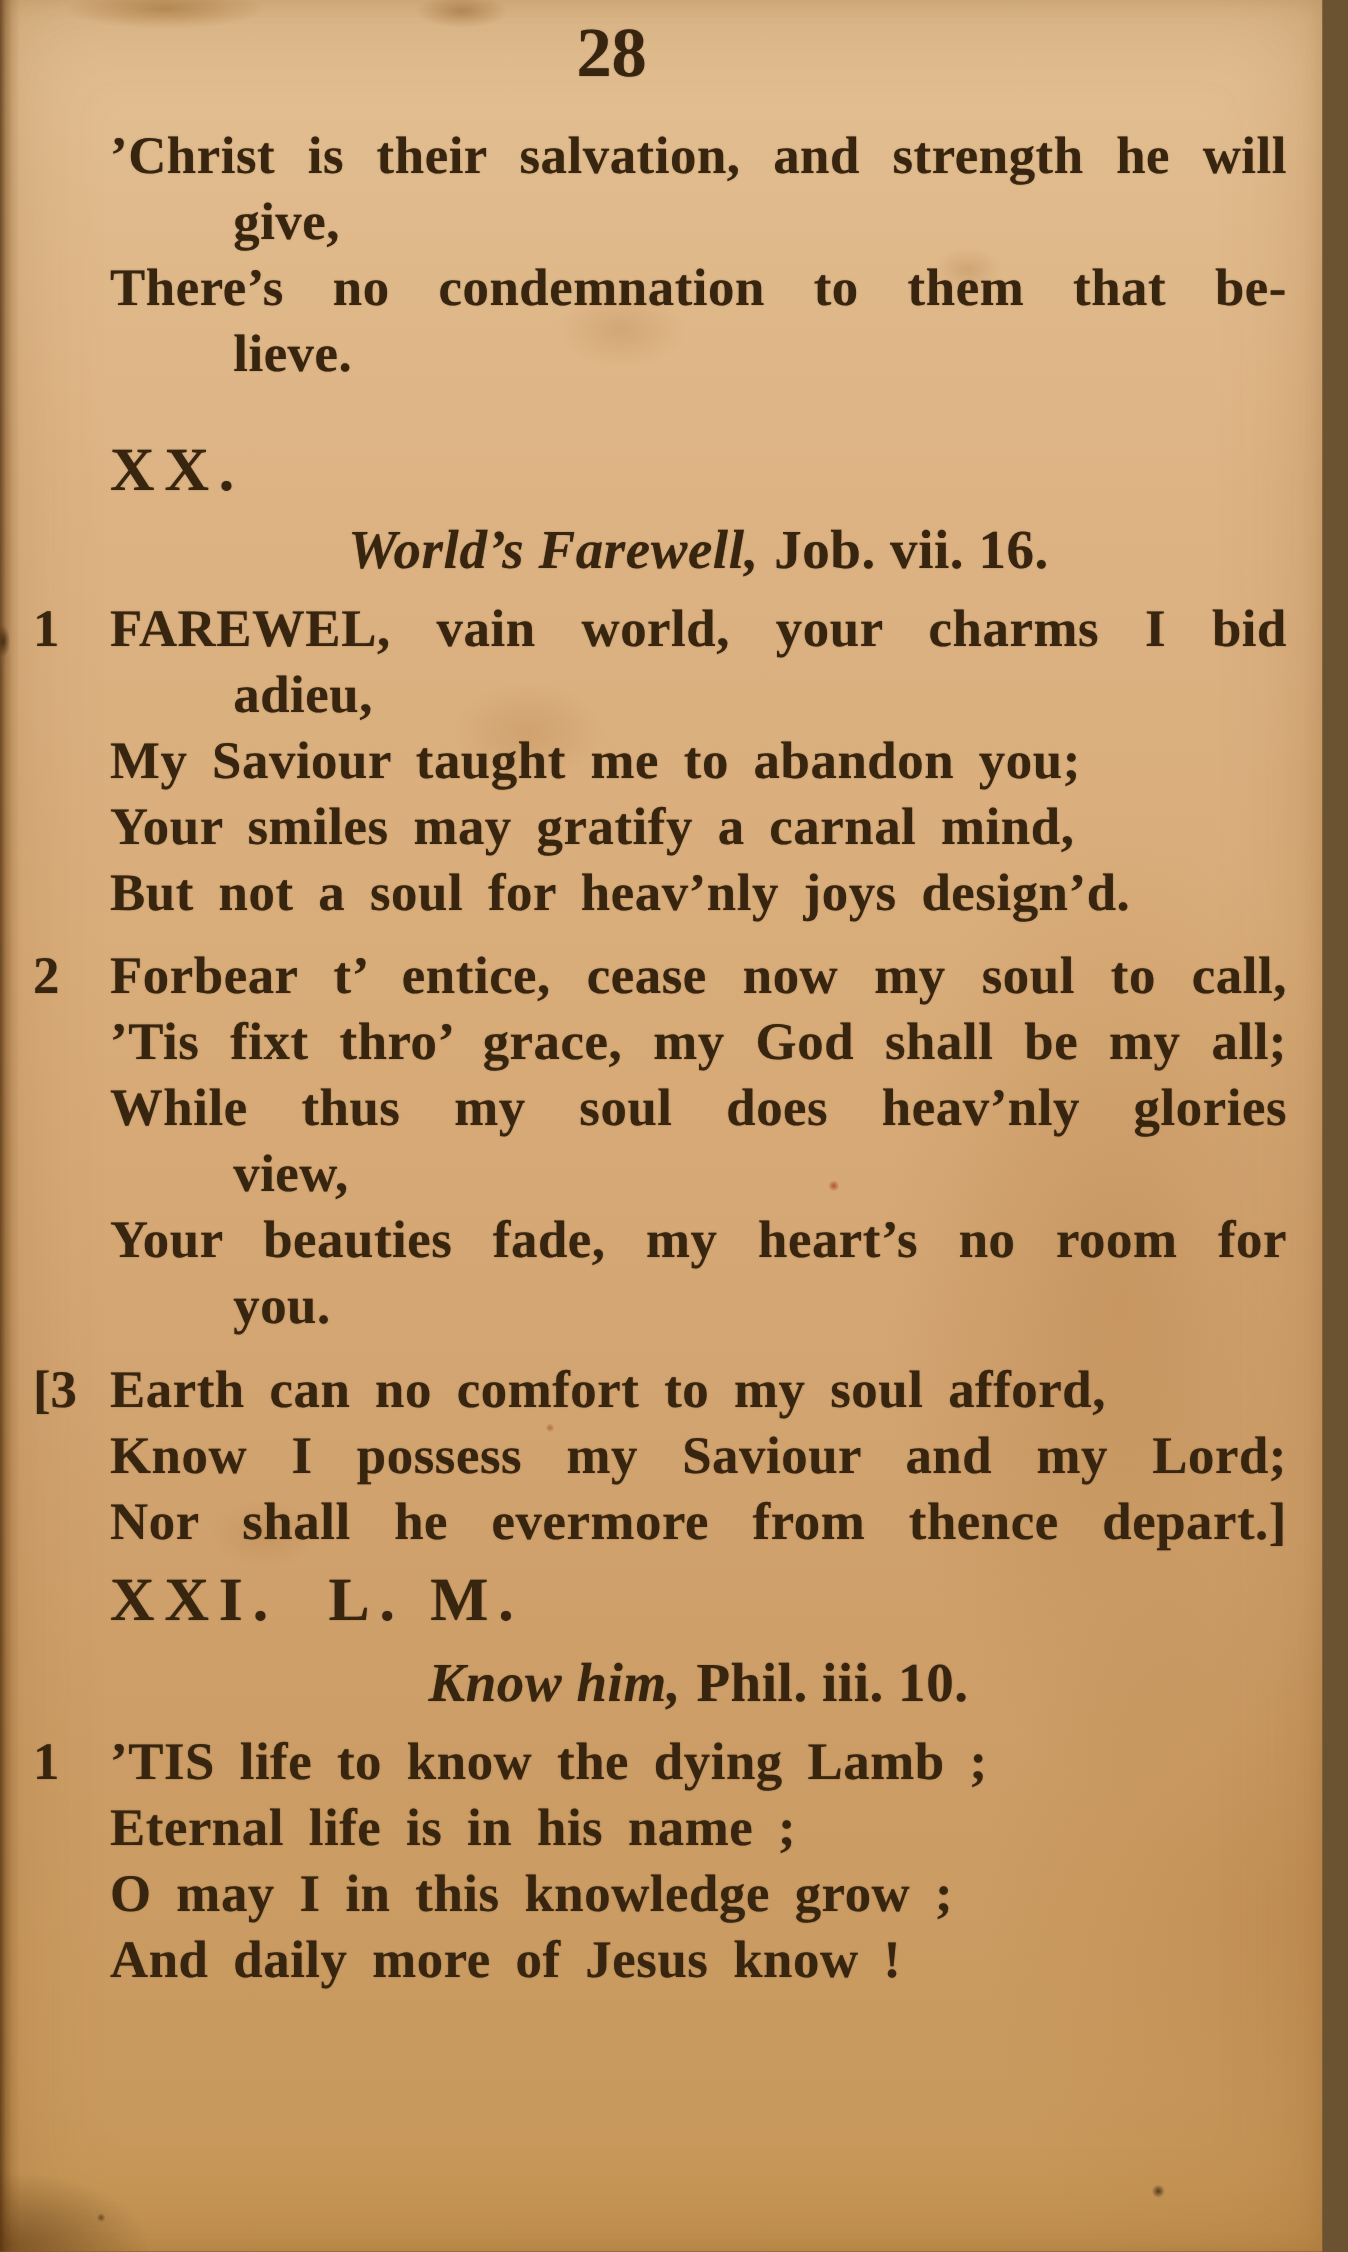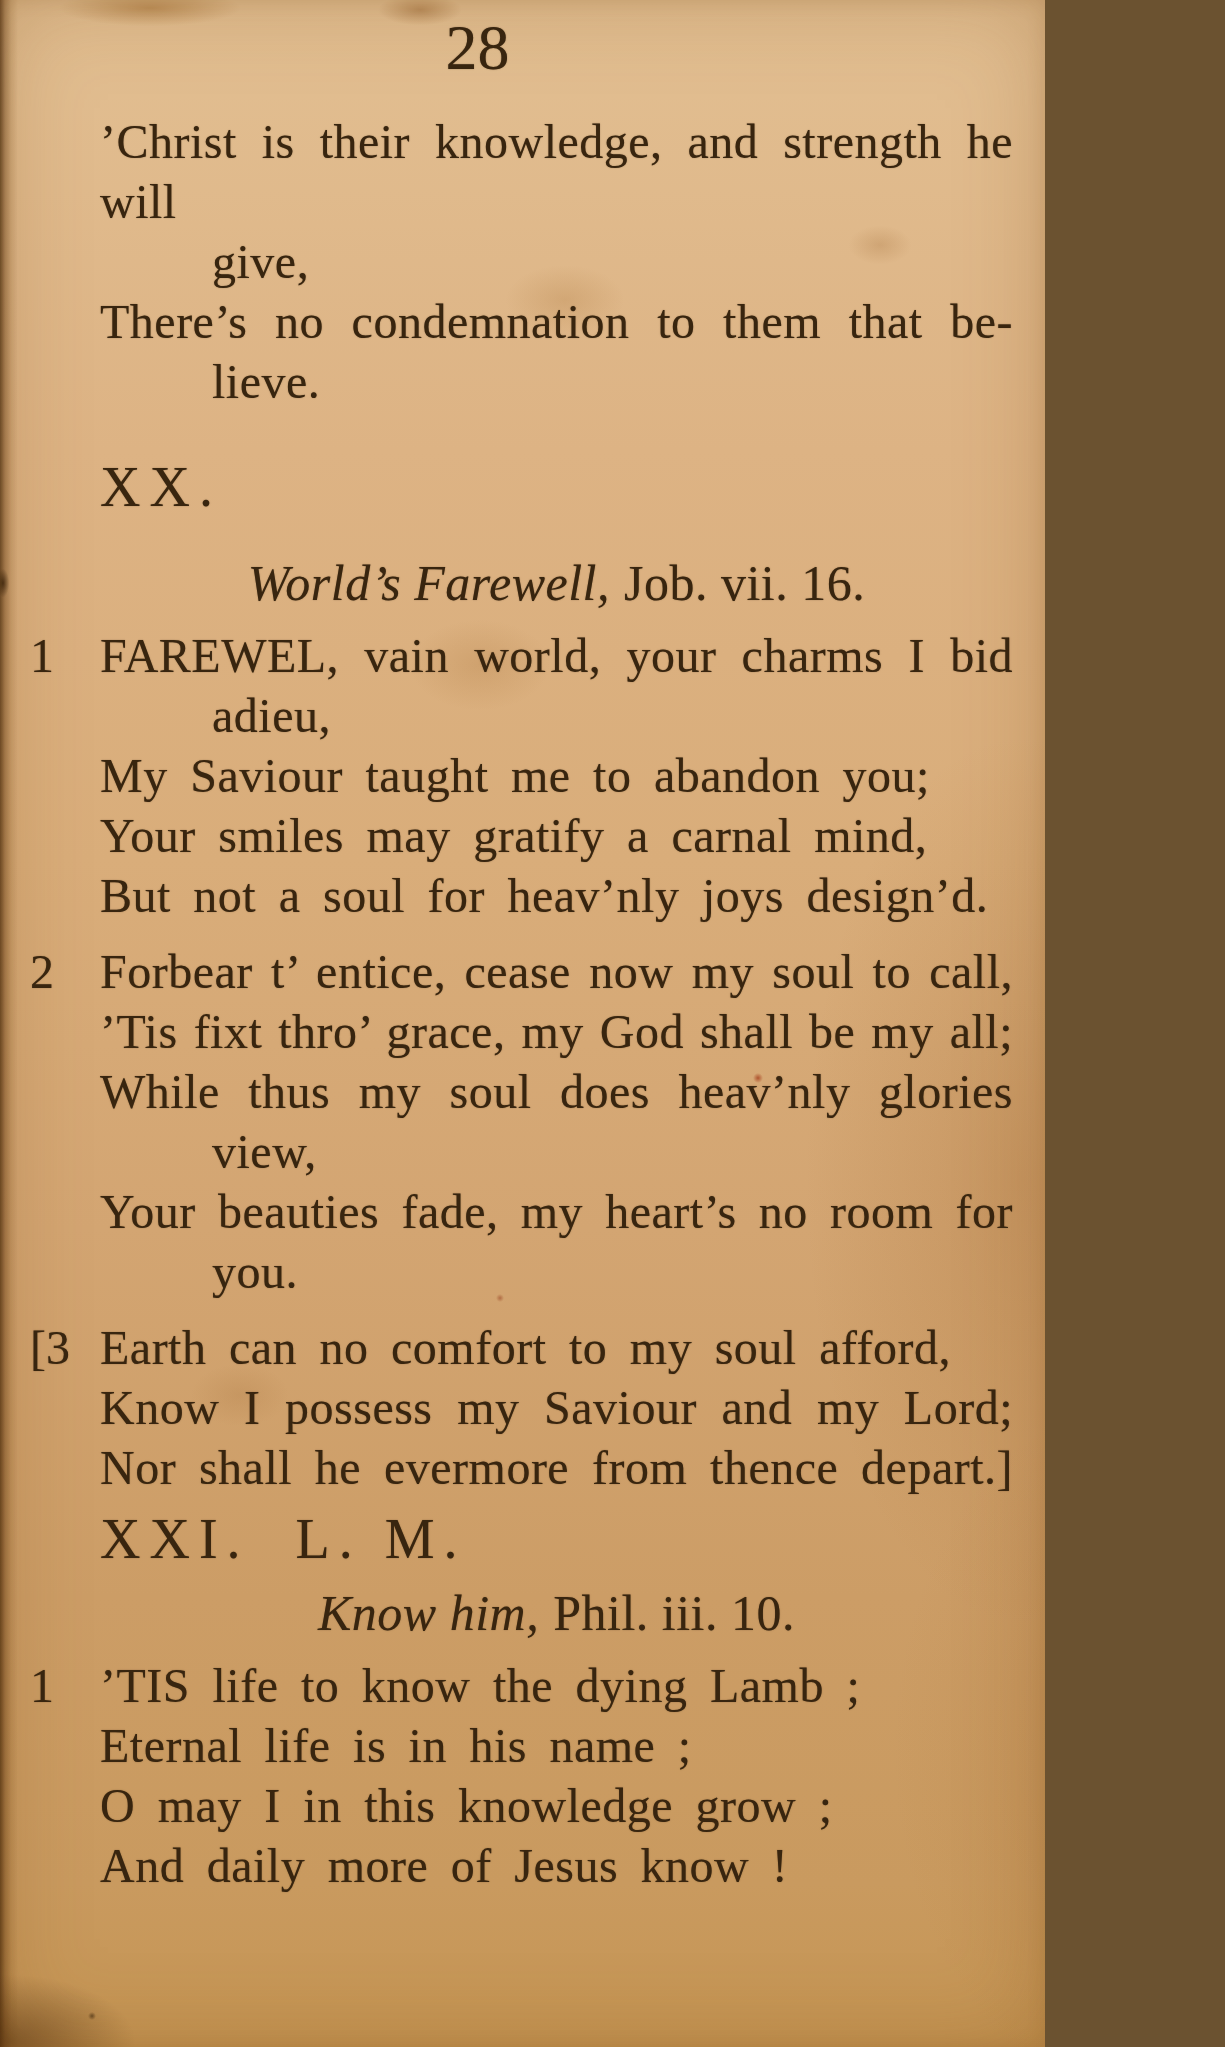--- a/index.html
+++ b/index.html
@@ -1,21 +1,21 @@
 <!DOCTYPE html>
 <html><head>
 <meta charset="utf-8">
 <style>
   html,body{margin:0;padding:0;background:#6b5230;}
   .page{
     position:relative;
-    width:1045px;height:2047px;
+    width:1202px;height:2047px;
     overflow:hidden;
     font-family:"Liberation Serif",serif;
-    font-weight:normal;
+    font-weight:bold;
     color:#38250f;
     background:
       radial-gradient(ellipse 130px 26px at 150px 8px, rgba(151,96,31,.45), transparent 70%),
       radial-gradient(ellipse 60px 22px at 420px 10px, rgba(130,75,20,.4), transparent 70%),
       radial-gradient(ellipse 85px 50px at 565px 300px, rgba(164,109,48,.22), transparent 70%),
       radial-gradient(ellipse 100px 65px at 480px 665px, rgba(160,105,45,.2), transparent 70%),
       radial-gradient(circle 5px at 758px 1078px, rgba(165,62,28,.8), transparent 100%),
       radial-gradient(circle 4px at 500px 1298px, rgba(150,62,30,.55), transparent 100%),
       radial-gradient(ellipse 70px 45px at 240px 1395px, rgba(150,95,40,.16), transparent 70%),
       radial-gradient(ellipse 45px 28px at 880px 245px, rgba(150,95,40,.22), transparent 70%),
@@ -54,33 +54,33 @@
   }
   .line.j{white-space:normal;text-align:justify;text-align-last:justify;word-spacing:normal;}
   .line.ind{padding-left:112px;}
   .verse-num{position:absolute;left:-70px;top:0;font-size:48px;line-height:60px;}
   .hymn-heading{
     margin-top:44px;
     font-size:56px;line-height:62px;
     letter-spacing:9px;white-space:pre;
   }
   .hymn:last-of-type .hymn-heading{margin-top:10px;}
-  .hymn-title{margin-top:36px;font-size:50px;line-height:58px;text-align:center;letter-spacing:.5px;}
+  .hymn-title{margin-top:12px;font-size:50px;line-height:58px;text-align:center;letter-spacing:.5px;}
   .hymn:last-of-type .hymn-title{margin-top:14px;}
   .t-it{font-style:italic;}
   .t-ref{margin-left:14px;}
 </style>
 </head>
 <body>
 
 <div class="page">
   <div class="page-number">28</div>
   <div class="content" id="content">
       <div class="stanza cont">
-        <div class="line j">’Christ is their knowledge, and strength he will</div>
+        <div class="line j">’Christ is their salvation, and strength he will</div>
         <div class="line ind">give,</div>
         <div class="line j">There’s no condemnation to them that be-</div>
         <div class="line ind">lieve.</div>
       </div>
       <section class="hymn">
         <div class="hymn-heading">XX.</div>
         <div class="hymn-title"><span class="t-it">World’s Farewell,</span><span class="t-ref">Job. vii. 16.</span></div>
         <div class="stanza">
           <span class="verse-num">1</span>
           <div class="line j">FAREWEL, vain world, your charms I bid</div>

